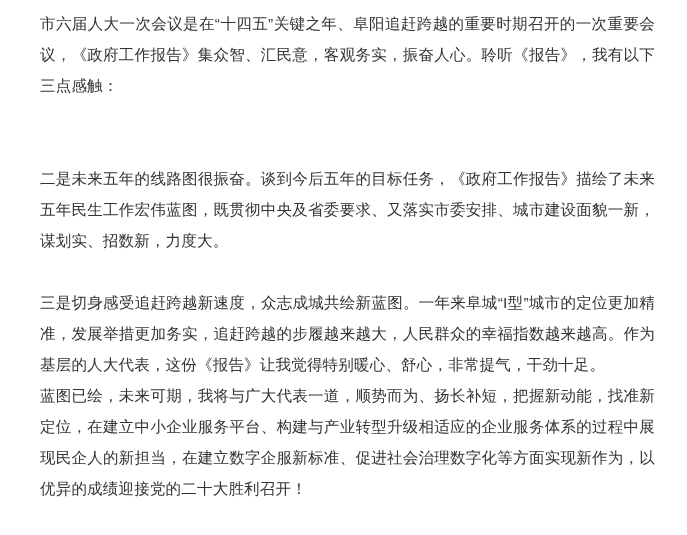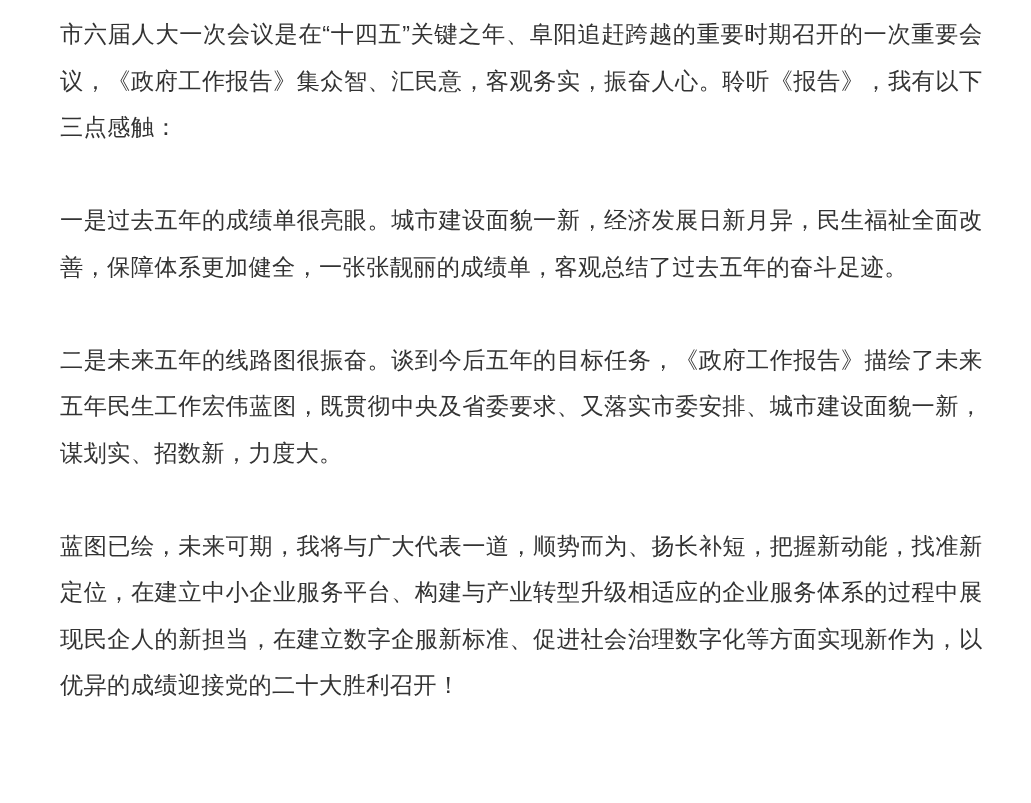--- a/index.html
+++ b/index.html
@@ -50,24 +50,24 @@
 </style>
 </head>
 <body>
 
 <div class="page">
   <div class="article">
 
     <p class="para">市六届人大一次会议是在“十四五”关键之年、阜阳追赶跨越的重要时期召开的一次重要会议，《政府工作报告》集众智、汇民意，客观务实，振奋人心。聆听《报告》，我有以下三点感触：</p>
     <div class="spacer"></div>
 
-    <p class="para">一是过去五年的成绩单很亮眼。城市建设面貌一新，经济发展日新月异，民生福祉全面改善，保障体系更加健全，一张张靓丽的成绩单，客观总结了过去五年的奋斗足迹。</p>
     <div class="spacer"></div>
 
     <p class="para">二是未来五年的线路图很振奋。谈到今后五年的目标任务，《政府工作报告》描绘了未来五年民生工作宏伟蓝图，既贯彻中央及省委要求、又落实市委安排、城市建设面貌一新，谋划实、招数新，力度大。</p>
     <div class="spacer"></div>
 
+    <p class="para">三是切身感受追赶跨越新速度，众志成城共绘新蓝图。一年来阜城“I型”城市的定位更加精准，发展举措更加务实，追赶跨越的步履越来越大，人民群众的幸福指数越来越高。作为基层的人大代表，这份《报告》让我觉得特别暖心、舒心，非常提气，干劲十足。</p>
 
     <p class="para">蓝图已绘，未来可期，我将与广大代表一道，顺势而为、扬长补短，把握新动能，找准新定位，在建立中小企业服务平台、构建与产业转型升级相适应的企业服务体系的过程中展现民企人的新担当，在建立数字企服新标准、促进社会治理数字化等方面实现新作为，以优异的成绩迎接党的二十大胜利召开！</p>
 
   </div>
   <div class="tail-rule"></div>
 </div>
 
 </body></html>

